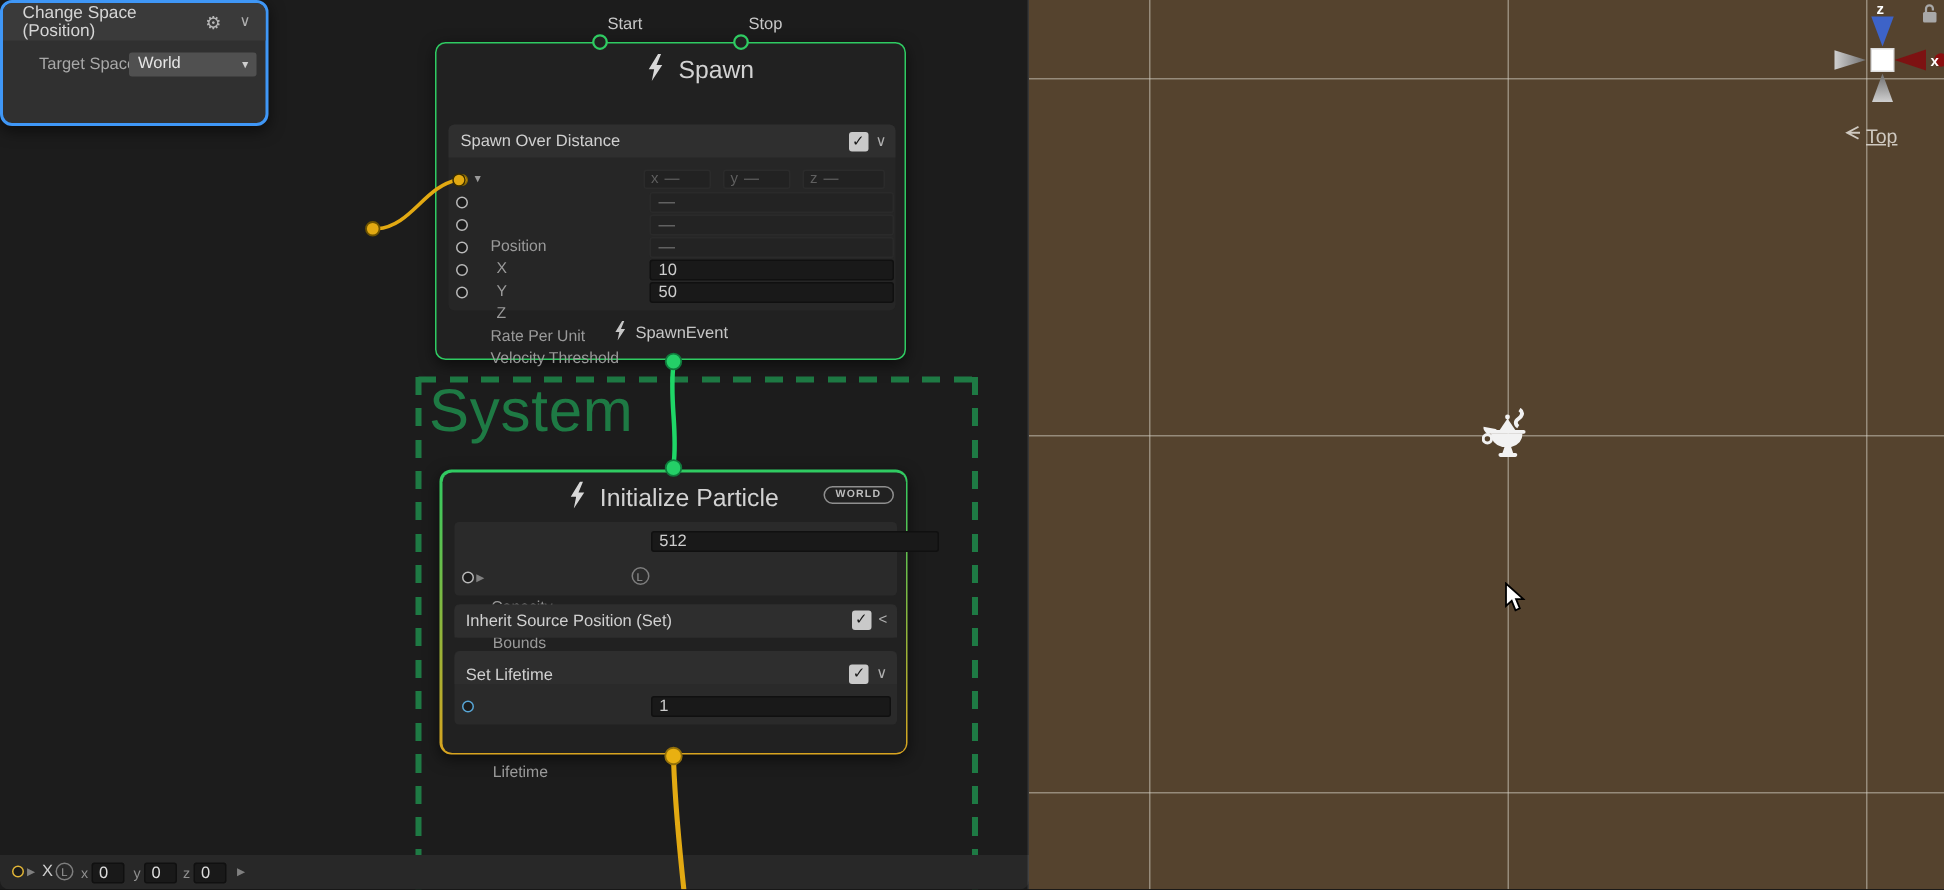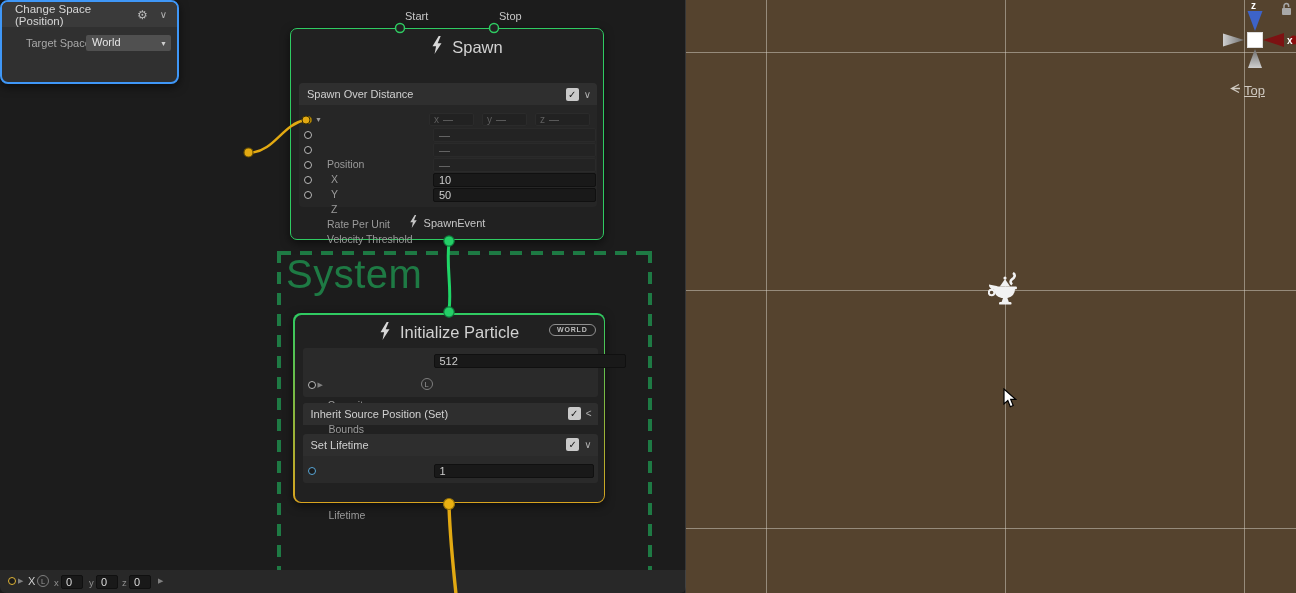--- a/index.html
+++ b/index.html
@@ -76,21 +76,21 @@
 
   
   .init-wrap{position:absolute;left:293px;top:313px;width:312px;height:190px;border-radius:8px;
              background:linear-gradient(180deg,#2fcb62,#d9a41f);box-shadow:0 3px 10px rgba(0,0,0,.55);}
   .init-node{position:absolute;left:1.5px;top:1.5px;width:309px;height:187px;background:#212121;border-radius:6.5px;}
   .badge{position:absolute;right:8px;top:9px;border:1px solid #8f8f8f;border-radius:9px;padding:1.5px 7px;
          font-size:7px;font-weight:bold;letter-spacing:.8px;color:#bdbdbd;}
   .init-blockA{position:absolute;left:8px;top:33px;width:295px;height:49px;background:#2a2a2a;border-radius:3px;}
   .init-blockB{position:absolute;left:8px;top:88px;width:295px;height:22px;background:#2e2e2e;border-radius:3px;}
   .init-blockC{position:absolute;left:8px;top:119px;width:295px;height:49px;background:#2a2a2a;border-radius:3px;}
-  .init-blockC .blockhdr{background:#2e2e2e;}
+  .init-blockC .blockhdr{background:#2e2e2e;align-items:flex-end;}
 
   .wires{position:absolute;left:0;top:0;z-index:40;pointer-events:none;}
 
   
   .scene-pane{position:absolute;left:686px;top:0;width:610px;height:593px;background:#55432e;overflow:hidden;}
   .gl-v{position:absolute;top:0;width:1px;height:593px;background:rgba(216,211,200,.5);}
   .gl-h{position:absolute;left:0;height:1px;width:610px;background:rgba(216,211,200,.5);}
   .lamp{position:absolute;left:302px;top:272px;}
   .cursor{position:absolute;left:317px;top:388px;}
   .gizmo{position:absolute;left:530px;top:0;}

